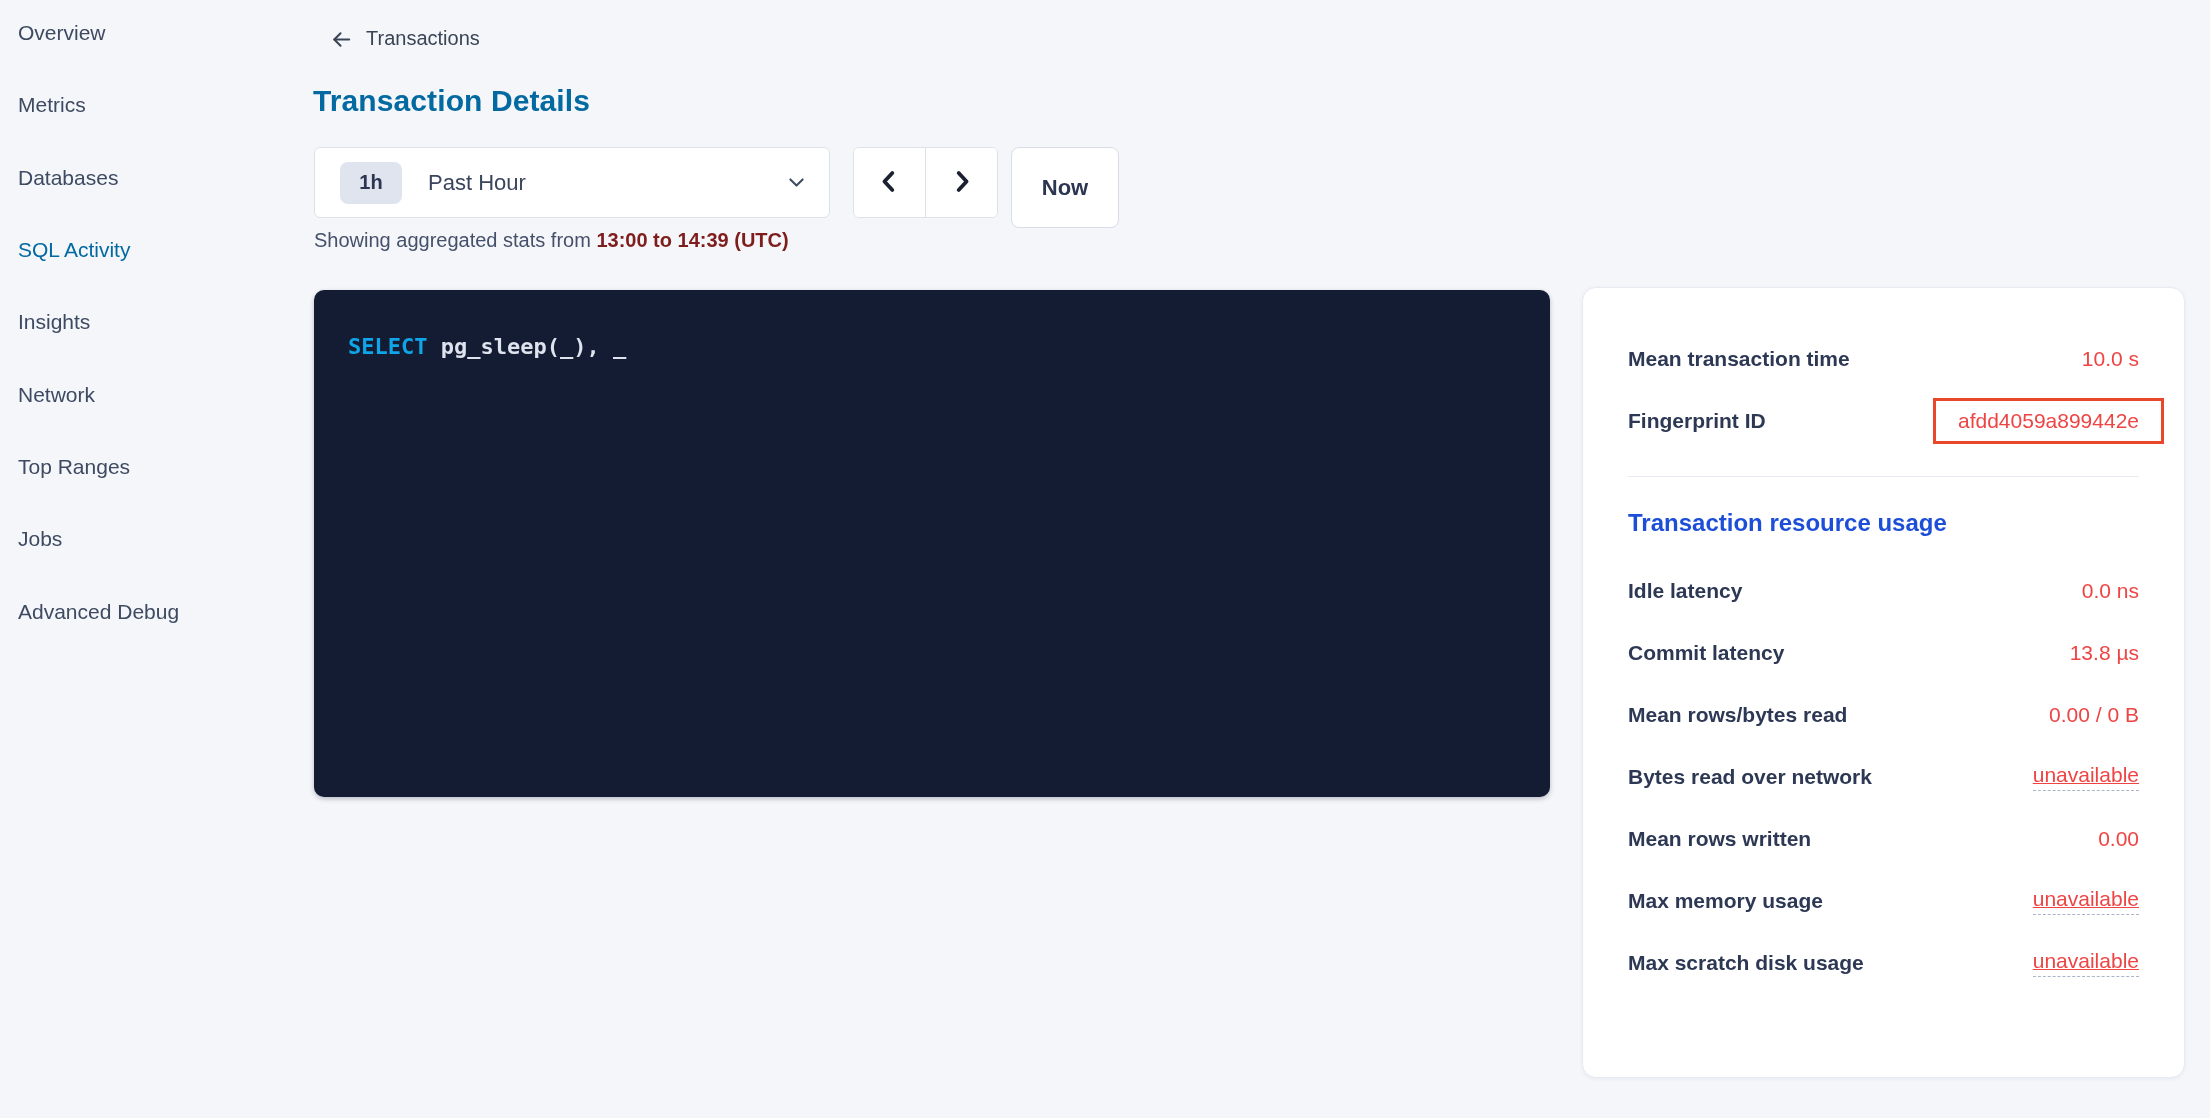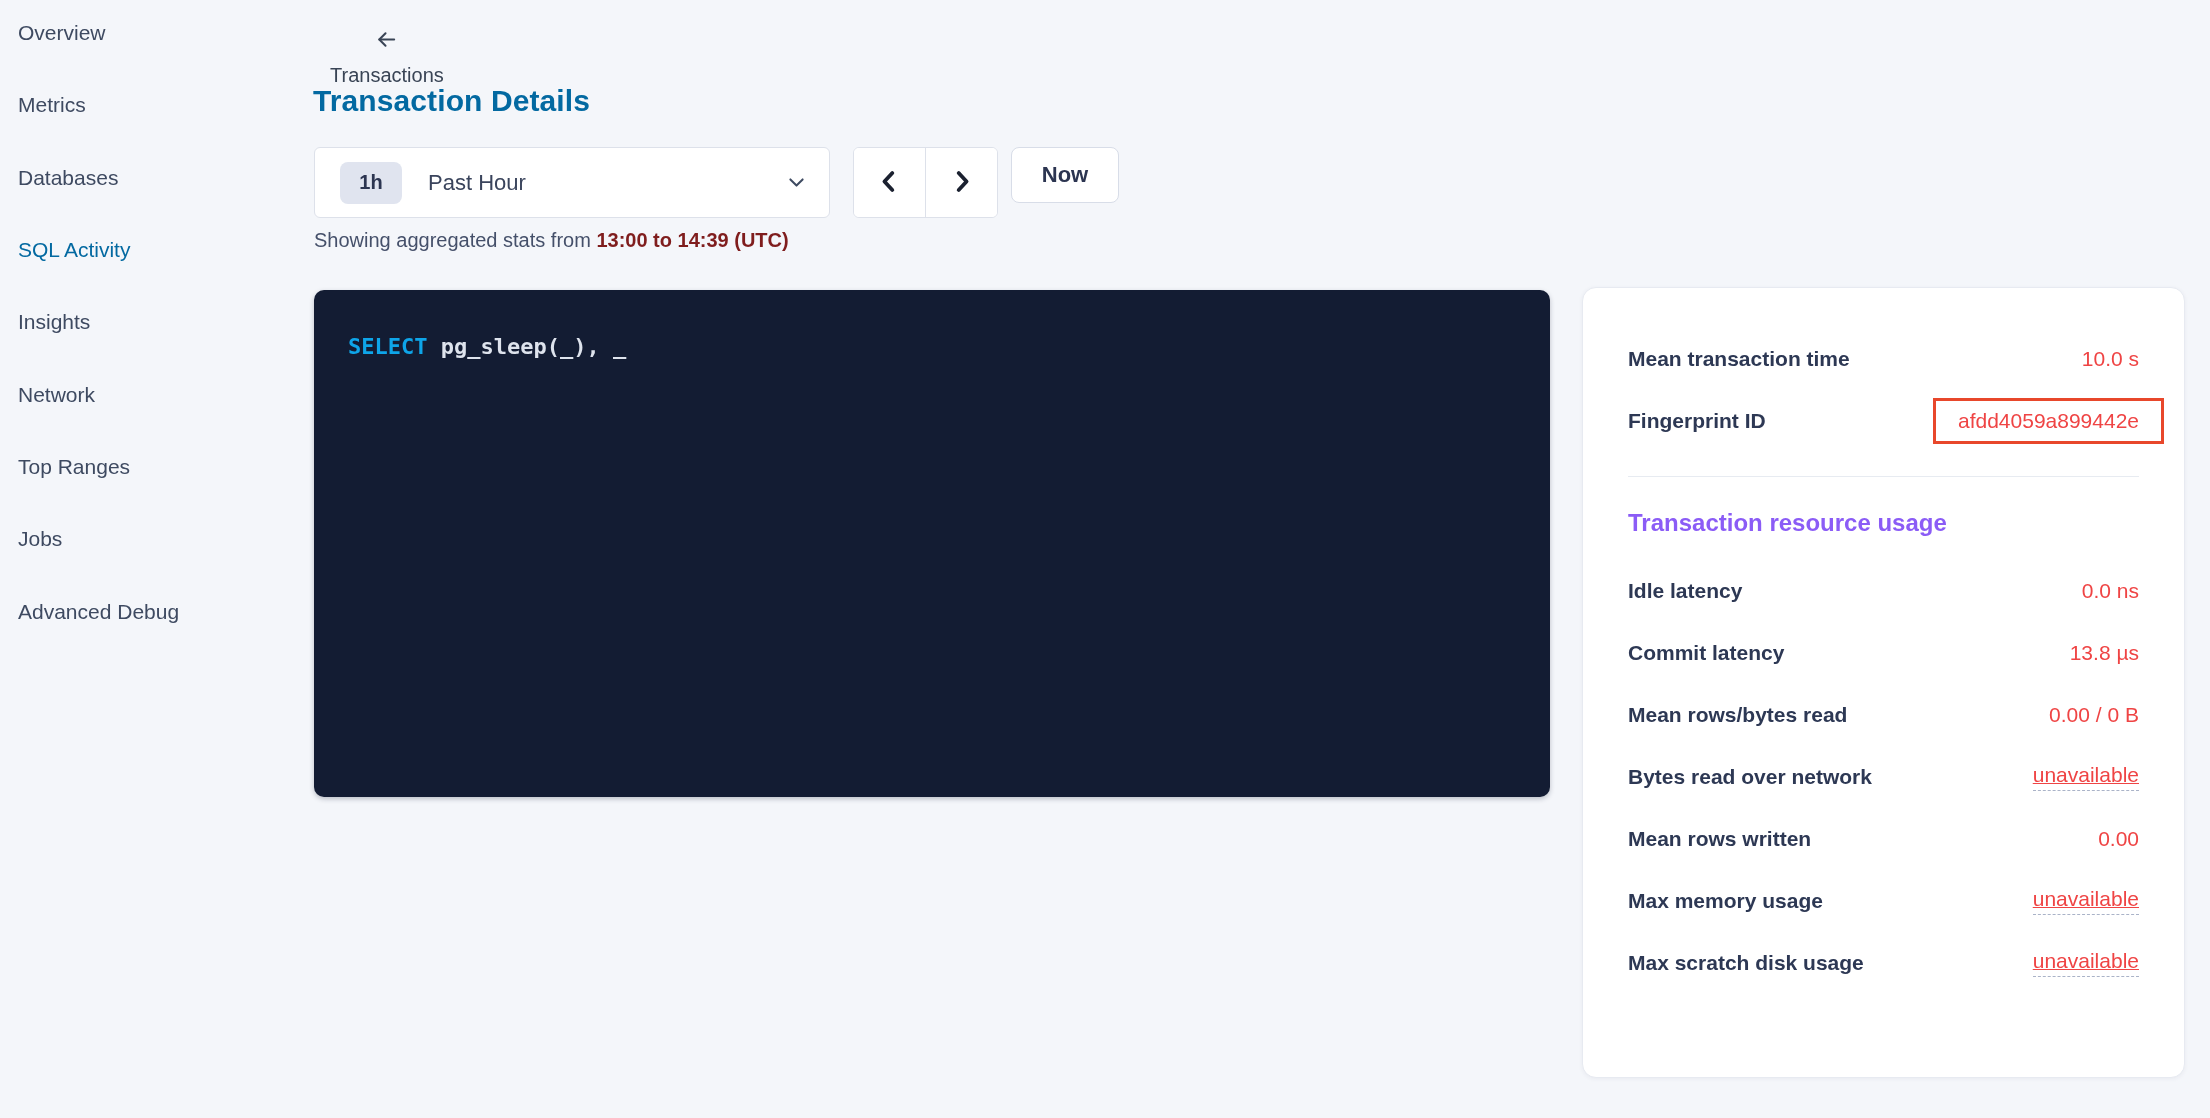--- a/index.html
+++ b/index.html
@@ -26,21 +26,20 @@
   }
   .sidebar li.active { color: #0369a1; }
 
   
   .breadcrumb {
     position: absolute; left: 330px; top: 26px;
     display: flex; align-items: center; gap: 13px;
     font-size: 20px; color: #394455;
     background: none; border: none; cursor: pointer;
     font-family: inherit;
-    flex-direction: column;
   }
   .breadcrumb .back-icon { display: inline-flex; margin-top: 2px; }
 
   .page-title {
     position: absolute; left: 313px; top: 84px;
     font-size: 30px; font-weight: bold; color: #0369a1;
     letter-spacing: 0.1px;
   }
 
   
@@ -79,21 +78,21 @@
     overflow: hidden;
   }
   .arrow-group button {
     flex: 1; background: #ffffff; border: none; cursor: pointer;
     display: flex; align-items: center; justify-content: center;
   }
   .arrow-group button:first-child { border-right: 1px solid #dde1ea; }
 
   .now-btn {
     position: absolute; left: 1011px; top: 147px;
-    width: 108px; height: 56px;
+    width: 108px; height: 81px;
     background: #ffffff;
     border: 1px solid #d8dde8;
     border-radius: 8px;
     font-size: 22px; font-weight: bold; color: #2c3551;
     cursor: pointer;
     font-family: inherit;
   }
 
   .stats-line {
     position: absolute; left: 314px; top: 229px;
@@ -139,21 +138,21 @@
     padding: 8px 22px;
     margin-right: -25px;
   }
   .divider {
     margin-top: 24px;
     border: none; border-top: 1px solid #e7ebf1;
     height: 0;
   }
   .resource-heading {
     margin: 30px 0 21px;
-    font-size: 24px; font-weight: bold; color: #8b5cf6;
+    font-size: 24px; font-weight: bold; color: #1d4ed8;
     height: 32px; line-height: 32px;
   }
   .unavail {
     text-decoration: underline;
     text-decoration-thickness: 1px;
     border-bottom: 1.5px dashed #aab3c8;
     padding-bottom: 3px;
     cursor: default;
   }
 </style>

